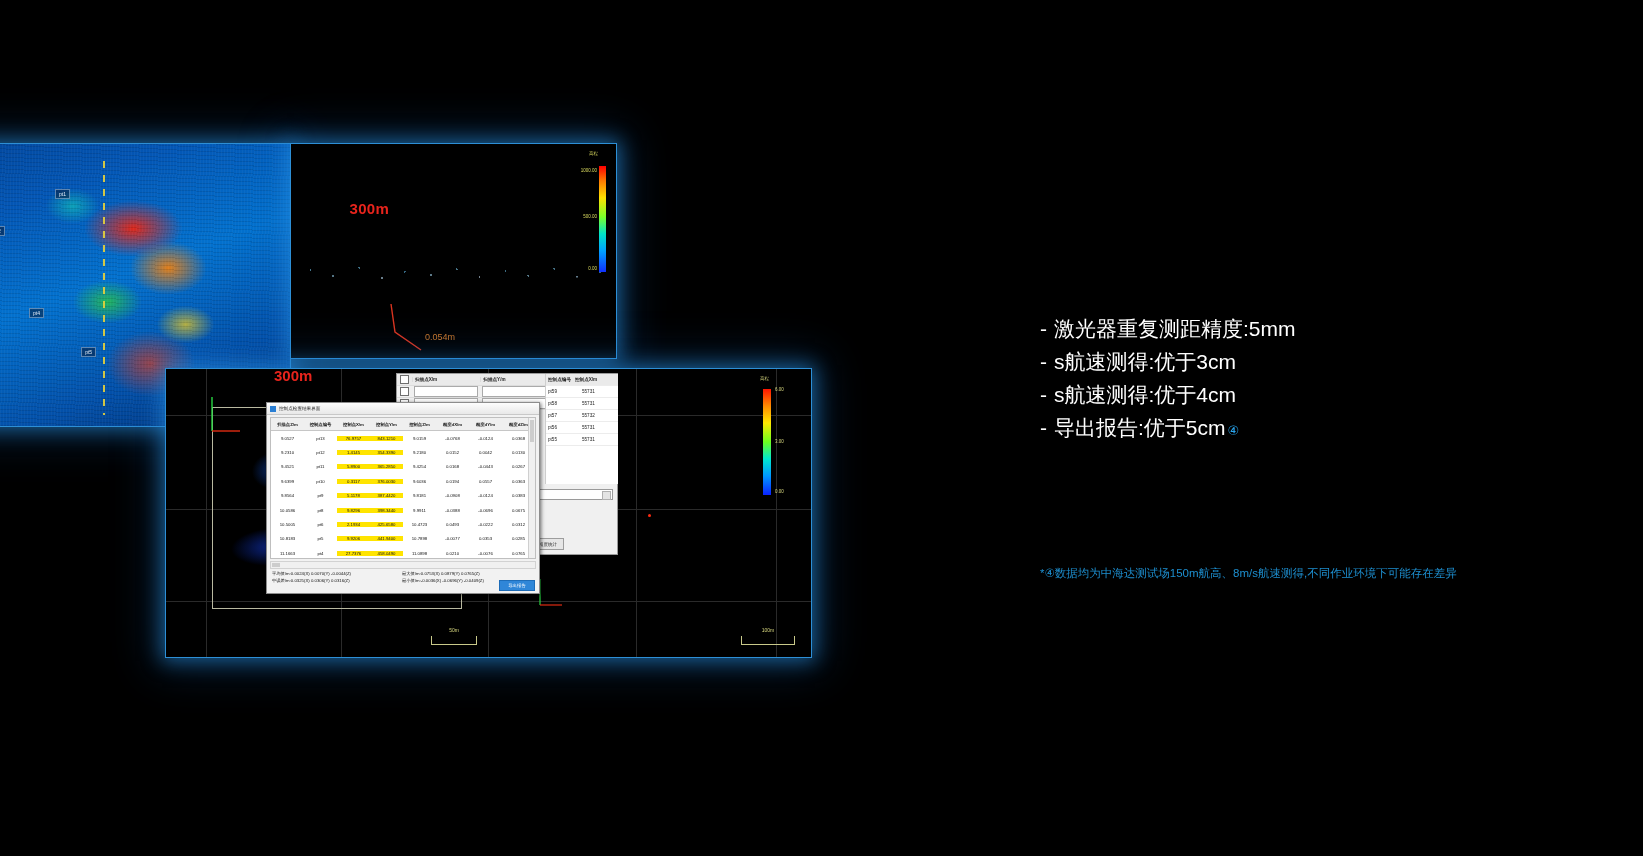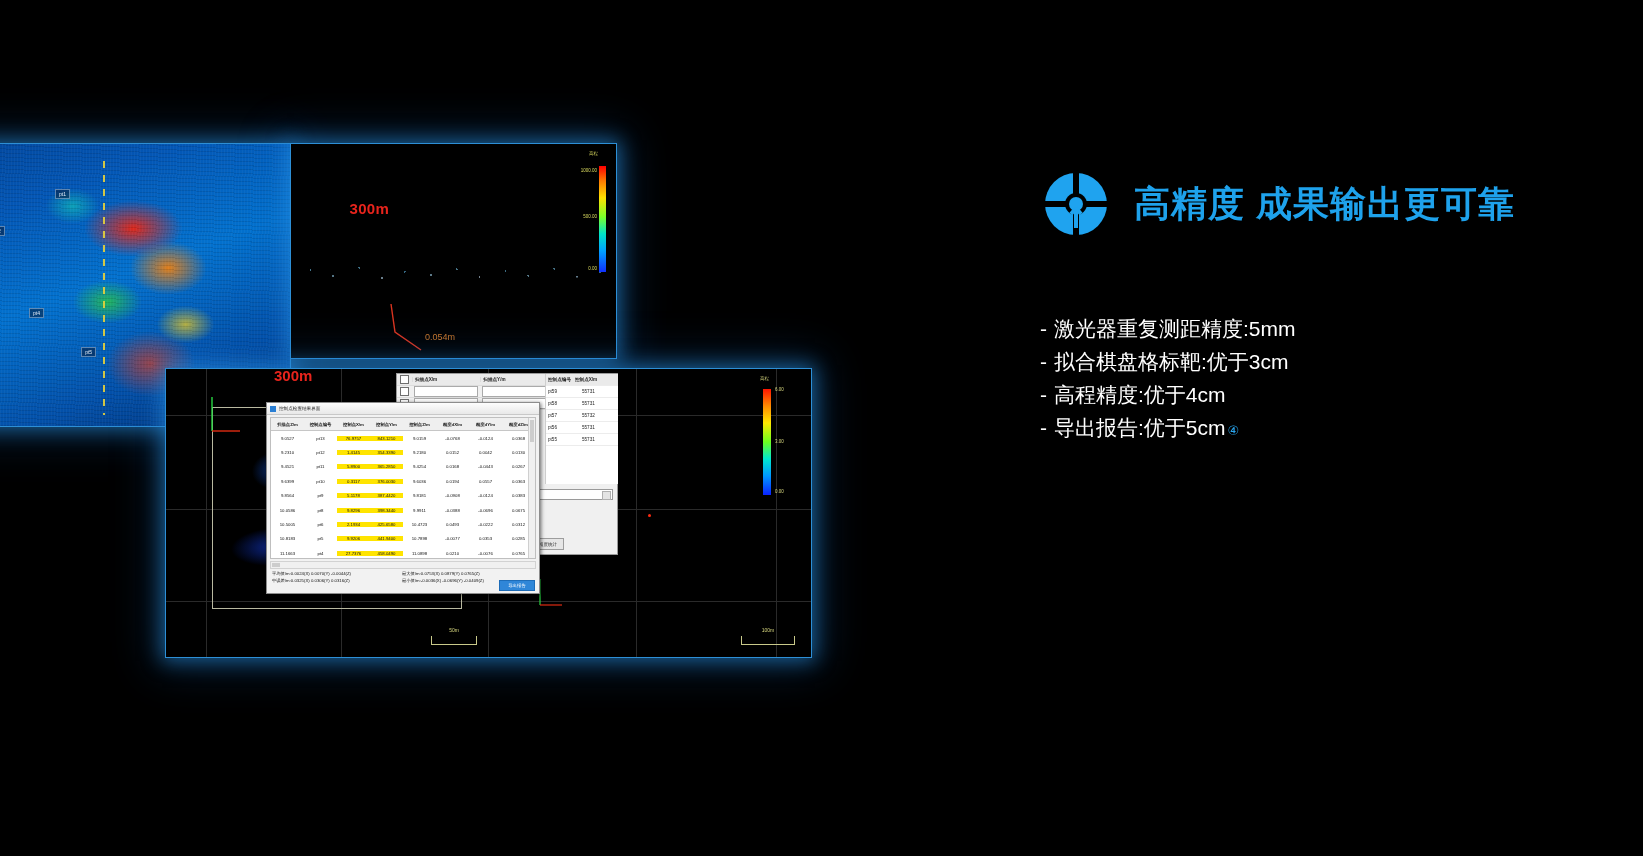--- a/index.html
+++ b/index.html
@@ -423,45 +423,35 @@
       </div>
       <div class="exp-btn">导出报告</div>
     </div>
 
     <div class="dlg-300m">300m</div>
   </div>
 </div>
 
 <div class="right">
 
-  <div class="hdr">
-    <svg class="badge" viewBox="0 0 72 72">
-      <circle cx="36" cy="36" r="31" fill="#1fa3ef"></circle>
-      <rect x="33" y="0" width="6" height="72" fill="#000"></rect>
-      <rect x="0" y="33" width="72" height="6" fill="#000"></rect>
-      <circle cx="36" cy="36" r="11" fill="#000"></circle>
-      <circle cx="36" cy="36" r="7" fill="#1fa3ef"></circle>
-      <path d="M36 60 L36 40 M36 40 L31 46 M36 40 L41 46" stroke="#1fa3ef" stroke-width="4" fill="none"></path>
-    </svg>
-    <h1>高精度 成果输出更可靠</h1>
-  </div>
 
   <div class="bullets" id="bullets">
       <div class="bullet">
         <span class="dash">-</span>
         <span>激光器重复测距精度:5mm</span>
       </div>
       <div class="bullet">
         <span class="dash">-</span>
-        <span>拟合棋盘格标靶:优于3cm</span>
+        <span>s航速测得:优于3cm</span>
       </div>
       <div class="bullet">
         <span class="dash">-</span>
-        <span>高程精度:优于4cm</span>
+        <span>s航速测得:优于4cm</span>
       </div>
       <div class="bullet">
         <span class="dash">-</span>
         <span>导出报告:优于5cm</span>
         <span class="sup">④</span>
       </div>
     </div>
 
+  <div class="foot">*④数据均为中海达测试场150m航高、8m/s航速测得,不同作业环境下可能存在差异</div>
 </div>
 
 </body></html>

